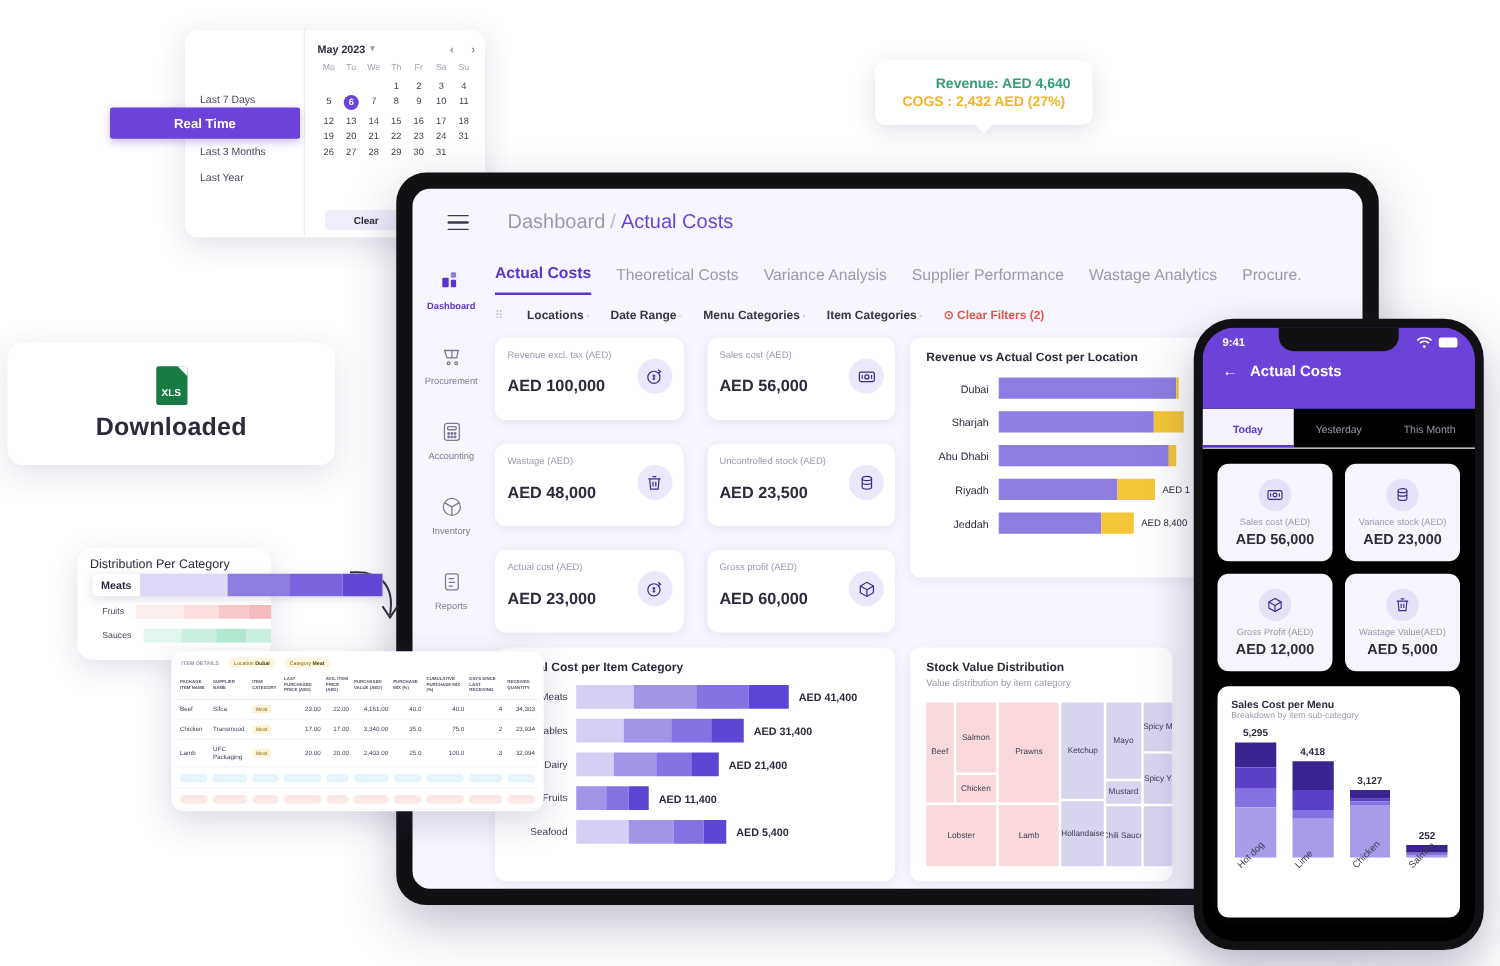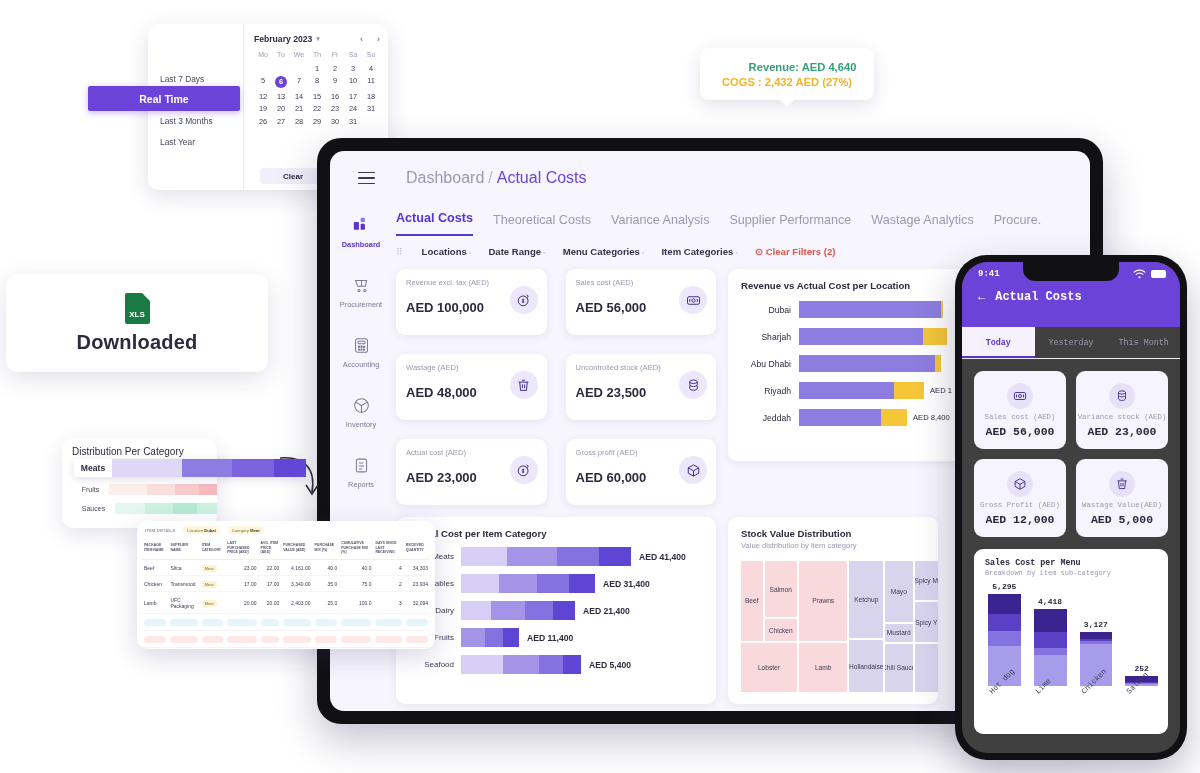--- a/index.html
+++ b/index.html
@@ -134,22 +134,22 @@
      border-bottom:1px solid #eeeef5; line-height:1.35;}
   #tbl td{ font-size:5px; color:#3c3c52; padding:4.5px 2px; border-bottom:1px solid #f4f4f9;}
   .mchip{ background:#fdf3d8; color:#8a6d10; padding:1px 3px; border-radius:2px; font-size:4px;}
   .num{ text-align:right;}
   .ghost td{ border:none; padding:3px 2px;}
   .gbar{ height:7px; border-radius:4px;}
 
   
   #phone{ position:absolute; left:955px; top:255px; width:232px; height:505px; background:#111114;
      border-radius:32px; box-shadow:0 16px 38px rgba(40,30,80,.3); z-index:8;}
-  #phone-screen{ position:absolute; left:7px; top:7px; right:7px; bottom:7px; background:#404040;
-     border-radius:26px; overflow:hidden;font-family:Liberation Mono, monospace;}
+  #phone-screen{ position:absolute; left:7px; top:7px; right:7px; bottom:7px; background:#000000;
+     border-radius:26px; overflow:hidden;}
   #notch{ position:absolute; left:50%; transform:translateX(-50%); top:0; width:96px; height:19px;
      background:#111114; border-radius:0 0 12px 12px; z-index:3;}
   #ph-top{ height:65px; background:#6c43d8; color:#fff; position:relative;}
   #ph-status{ display:flex; align-items:center; padding:7px 14px 0 16px; font-size:9px; font-weight:bold;}
   #ph-status .rt{ margin-left:auto; display:flex; align-items:center; gap:5px;}
   #batt{ width:15px; height:8px; background:#fff; border-radius:2px;}
   #ph-title{ display:flex; align-items:center; gap:10px; padding:11px 0 0 16px; font-size:12px; font-weight:bold;}
   #ph-tabs{ display:flex; border-bottom:1px solid #ececf3;}
   .phtab{ flex:1; text-align:center; font-size:8.4px; color:#9a9ab0; padding:11px 0 8px;}
   .phtab.active{ color:#5b33cf; font-weight:bold; background:#f5f2fd; border-bottom:2px solid #5b33cf;}
@@ -179,21 +179,21 @@
 <div id="calendar-panel">
   <div id="cal-left">
     <div id="cal-realtime">Real Time</div>
     <div class="cal-opt">Last 7 Days</div>
     <div class="cal-opt">Last 2 Weeks</div>
     <div class="cal-opt">Last 3 Months</div>
     <div class="cal-opt">Last Year</div>
   </div>
   <div id="cal-right">
     <div id="cal-head">
-      <span>February 2023</span>
+      <span>May 2023</span>
       <span class="chev">▾</span>
       <span id="cal-nav">
         <span>‹</span>
         <span>›</span>
       </span>
     </div>
     <div id="cal-grid">
         <div class="dow">Mo</div>
         <div class="dow">Tu</div>
         <div class="dow">We</div>

